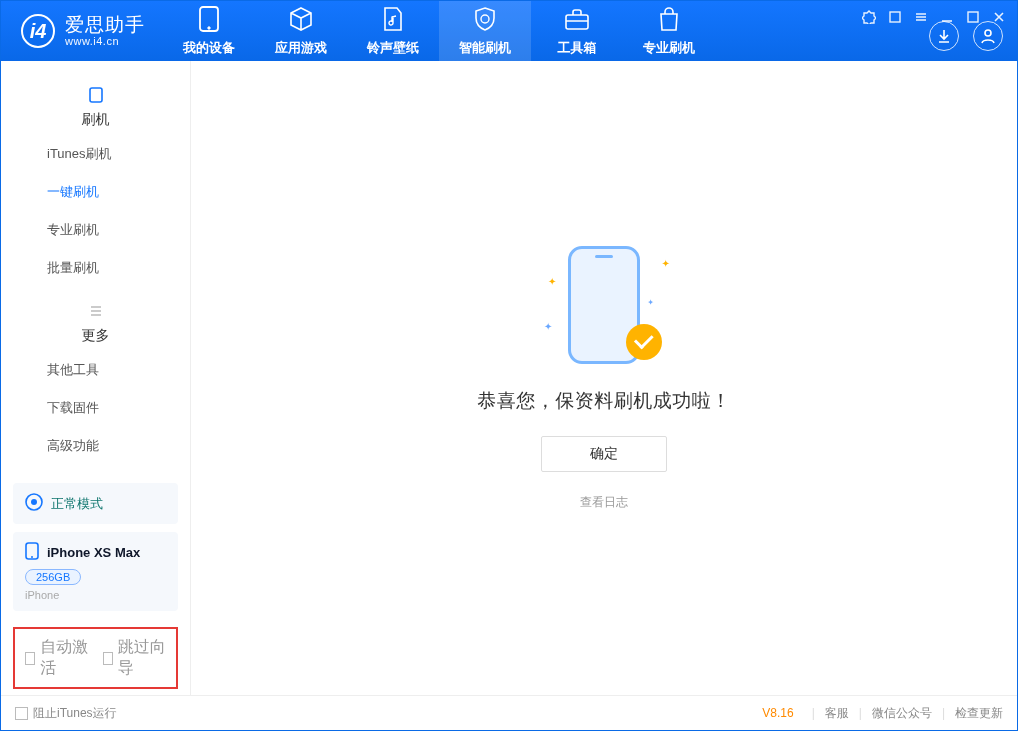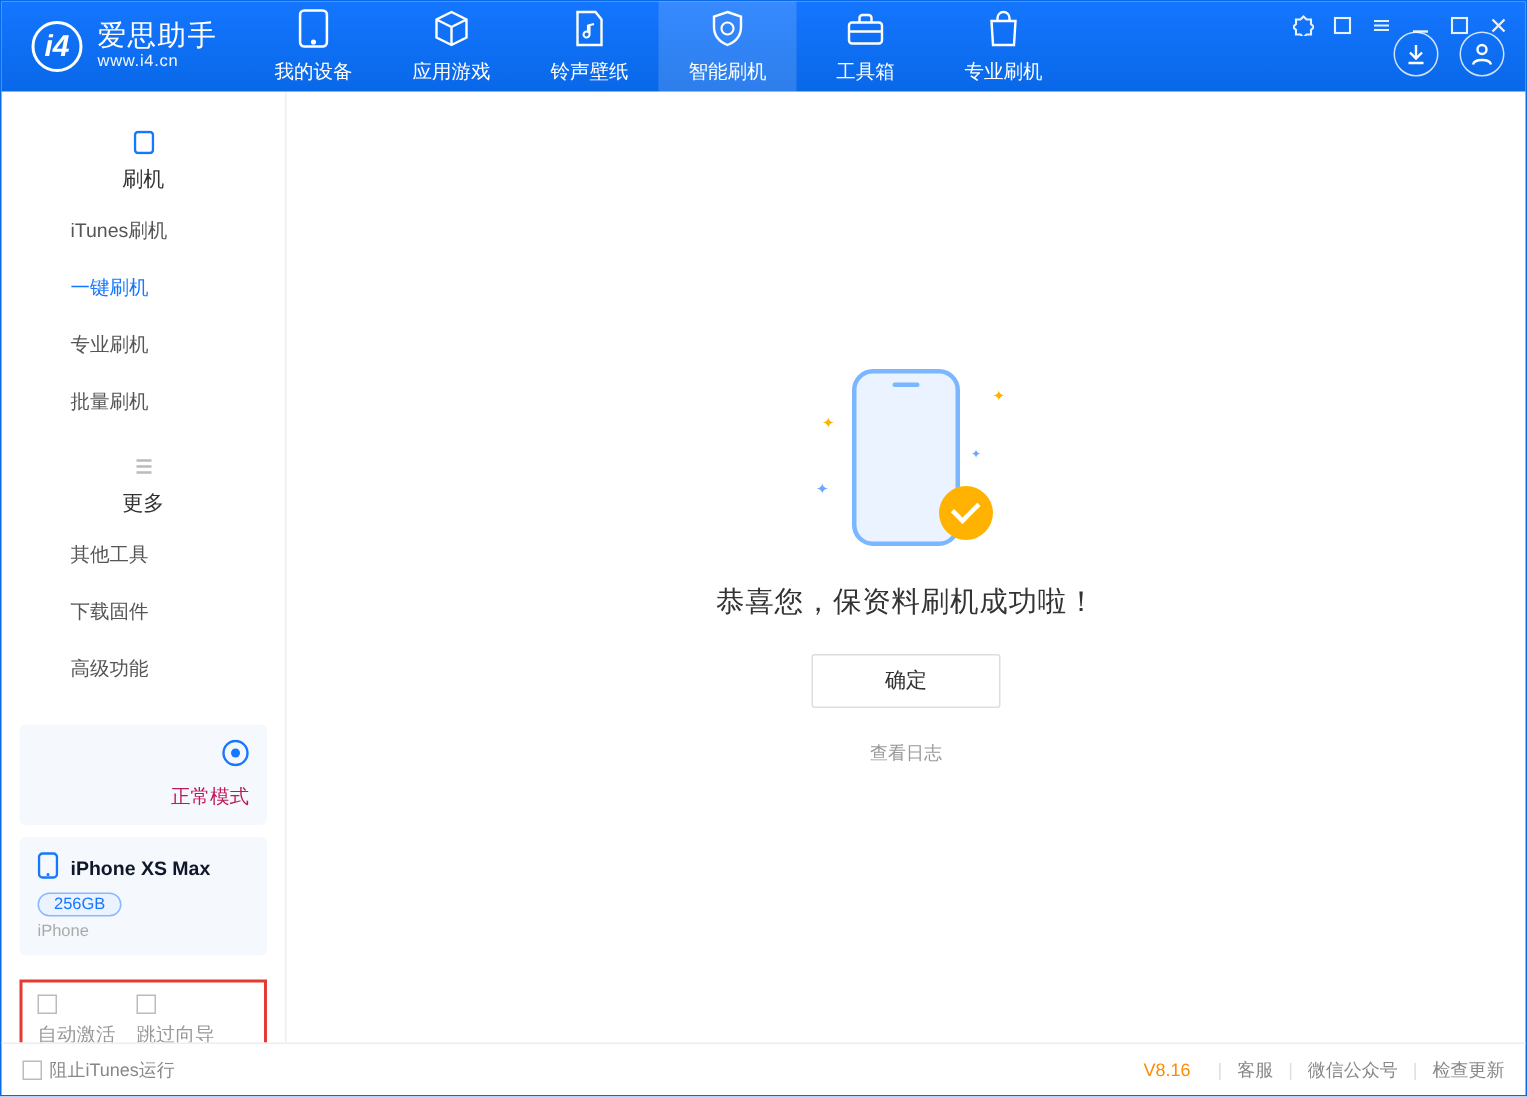--- a/index.html
+++ b/index.html
@@ -6,47 +6,47 @@
 body { background: #e8e8e8; }
 .window { width: 1018px; height: 731px; margin: 0 auto; background: #fff; border: 1px solid #0a6ae6; position: relative; display: flex; flex-direction: column; }
 
 
 .header { height: 60px; background: linear-gradient(to bottom, #1476ff, #0968e8); display: flex; align-items: stretch; color: #fff; position: relative; }
 .logo-block { display: flex; align-items: center; padding: 0 18px 0 20px; gap: 10px; }
 .logo-circle { width: 34px; height: 34px; border: 2.5px solid #fff; border-radius: 50%; display: flex; align-items: center; justify-content: center; font-weight: bold; font-size: 20px; font-style: italic; }
 .logo-text { line-height: 1.1; }
 .logo-text .main { font-size: 19px; font-weight: 400; letter-spacing: 1px; }
 .logo-text .sub { font-size: 11px; opacity: .95; letter-spacing: .5px; }
-.nav { display: flex; }
+.nav { display: flex; font-weight: bold; }
 .nav-item { width: 92px; display: flex; flex-direction: column; align-items: center; justify-content: center; gap: 6px; font-size: 13px; cursor: pointer; }
 .nav-item.active { background: rgba(255,255,255,.15); }
 .nav-item .ico { width: 28px; height: 28px; display: flex; align-items: center; justify-content: center; }
 .nav-item .ico svg { fill: #fff; stroke: #fff; }
 .win-controls { position: absolute; top: 6px; right: 8px; display: flex; gap: 6px; }
 .win-controls div { width: 20px; height: 20px; display: flex; align-items: center; justify-content: center; cursor: pointer; opacity: .9; }
 .header-icons { position: absolute; right: 14px; bottom: 10px; display: flex; gap: 14px; }
 .head-ico { width: 30px; height: 30px; border: 1.5px solid rgba(255,255,255,.8); border-radius: 50%; display: flex; align-items: center; justify-content: center; cursor: pointer; }
 
 
 .body { flex: 1; display: flex; overflow: hidden; }
 .sidebar { width: 190px; border-right: 1px solid #eee; display: flex; flex-direction: column; padding-top: 20px; }
 .sb-section { margin-bottom: 10px; }
 .sb-head { display: flex; align-items: center; gap: 8px; padding: 6px 18px; font-size: 14px; color: #333; flex-direction: column; }
 .sb-head .ico { width: 16px; height: 16px; display:flex; align-items:center; justify-content:center; }
 .sb-items { padding-left: 46px; }
 .sb-item { padding: 10px 0; font-size: 13px; color: #555; cursor: pointer; }
 .sb-item.active { color: #1677ff; }
 .sidebar-spacer { flex: 1; }
-.dev-status { margin: 8px 12px; padding: 10px 12px; background: #f5f8fc; border-radius: 4px; display:flex; align-items:flex-end; gap:8px; font-size:13px; color:#be185d;flex-direction:column; }
+.dev-status { margin: 8px 12px; padding: 10px 12px; background: #f5f8fc; border-radius: 4px; display:flex; align-items:center; gap:8px; font-size:13px; color:#0f766e; }
 .dev-card { margin: 0 12px 10px 12px; padding: 10px 12px; background: #f5f8fc; border-radius: 4px; }
 .dev-card .name-row { display:flex; align-items:center; gap:8px; font-size:13px; font-weight:600; color:#0f172a; }
 .dev-card .badge { display:inline-block; margin-top:6px; padding:1px 10px; border:1px solid #8ab8ff; border-radius:10px; font-size:11px; color:#1677ff; background:#eaf3ff; }
 .dev-card .subtype { margin-top:4px; font-size:11px; color:#aaa; }
 .opt-box { margin: 6px 12px 12px 12px; padding: 8px 10px; border: 2px solid #e53935; display:flex; gap:14px; align-items:center; }
-.opt-box label { display:flex; align-items:flex-start; gap:5px; font-size:13px; color:#999; cursor:pointer;flex-direction:column; }
+.opt-box label { display:flex; align-items:center; gap:5px; font-size:16px; color:#999; cursor:pointer; }
 .chk { width:13px; height:13px; border:1px solid #bbb; display:inline-block; }
 
 .main { flex: 1; display: flex; flex-direction: column; align-items: center; justify-content: center; gap: 22px; }
 .phone-art { width: 120px; height: 120px; position: relative; }
 .phone-art .phone { width: 72px; height: 118px; border: 3px solid #7ab7ff; border-radius: 14px; background: #eaf3ff; position:absolute; left:24px; top:0; }
 .phone-art .phone::before { content:""; position:absolute; top:6px; left:50%; transform:translateX(-50%); width:18px; height:3px; background:#7ab7ff; border-radius:2px; }
 .phone-art .check { position:absolute; right:2px; bottom:6px; width:36px; height:36px; border-radius:50%; background:#ffb300; display:flex; align-items:center; justify-content:center; }
 .phone-art .check::after { content:""; width:14px; height:8px; border-left:3px solid #fff; border-bottom:3px solid #fff; transform: rotate(-45deg) translate(1px,-2px); }
 .sparkle { position:absolute; font-size:10px; color:#ffb300; }
 .sparkle.s1 { left:4px; top:30px; }

